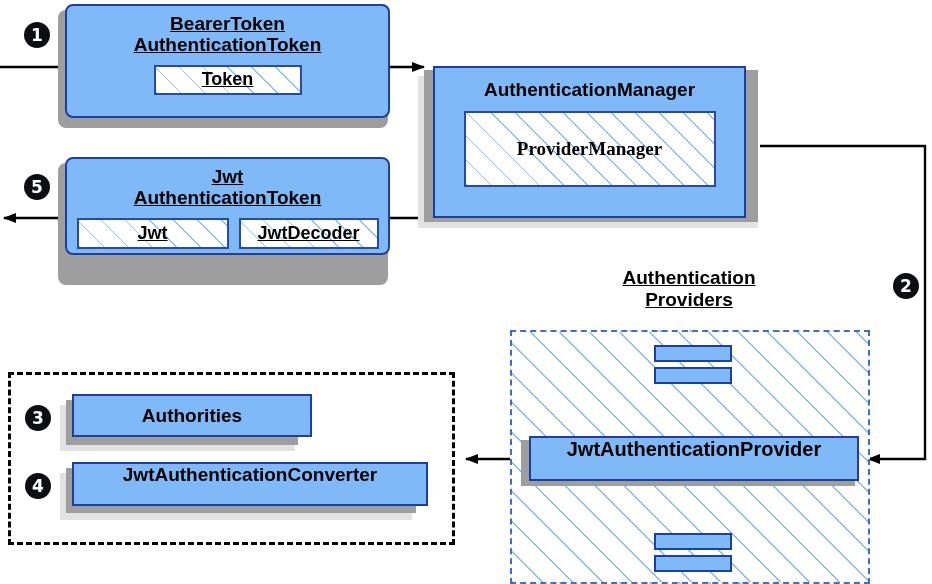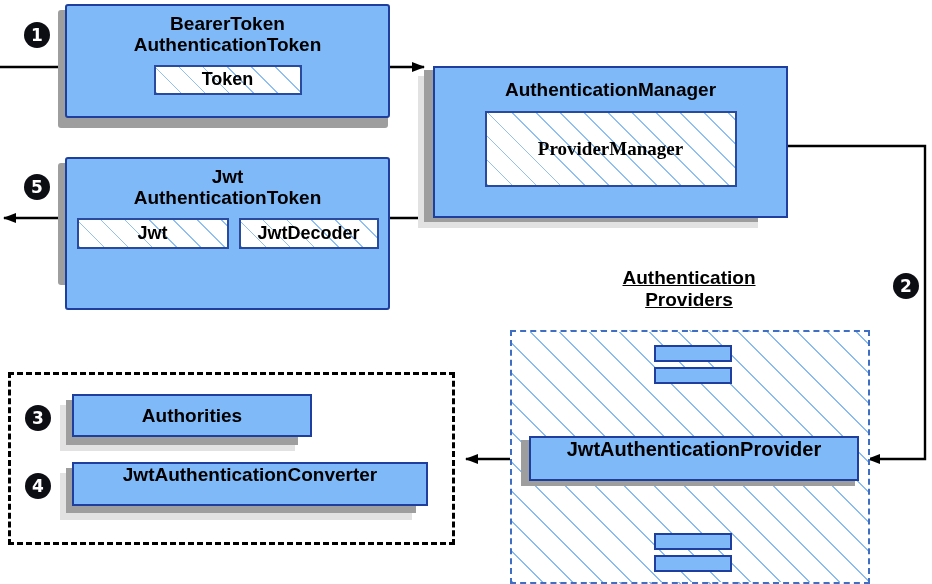--- a/index.html
+++ b/index.html
@@ -43,21 +43,22 @@
     position: absolute;
     background: #9e9e9e;
     z-index: 2;
   }
   .node-shadow2 {
     position: absolute;
     background: #e2e2e2;
     z-index: 1;
   }
   .rounded {
-    border-radius: 3px;
+    border-radius: 8px;
+    text-decoration: underline;
   }
   .node-title {
     line-height: 1.12;
     white-space: pre-line;
   }
   
   .hatch {
     position: relative;
     box-sizing: border-box;
     border: 2px solid #2a4a9e;
@@ -176,36 +177,36 @@
   <div class="node-shadow rounded" style="left:58px; top:10px; width:330px; height:118px;"></div>
   <div class="node rounded" style="left:65px; top:4px; width:325px; height:114px; padding-top:7px; justify-content:flex-start;">
     <div class="node-title" style="font-size:19px;">BearerToken
 AuthenticationToken</div>
     <div class="hatch" style="width:148px; height:30px; font-size:18px; margin-top:9px;">
       <span>Token</span>
     </div>
   </div>
 
   <div class="node-shadow rounded" style="left:58px; top:163px; width:330px; height:122px;"></div>
-  <div class="node rounded" style="left:65px; top:157px; width:325px; height:153px; padding-top:7px; justify-content:flex-start;">
+  <div class="node rounded" style="left:65px; top:157px; width:325px; height:98px; padding-top:7px; justify-content:flex-start;">
     <div class="node-title" style="font-size:19px;">Jwt
 AuthenticationToken</div>
     <div style="display:flex; gap:10px; margin-top:9px;">
       <div class="hatch" style="width:152px; height:31px; font-size:18px;">
         <span>Jwt</span>
       </div>
       <div class="hatch" style="width:140px; height:31px; font-size:18px;">
         <span>JwtDecoder</span>
       </div>
     </div>
   </div>
 
   <div class="node-shadow2" style="left:418px; top:76px; width:340px; height:152px;"></div>
   <div class="node-shadow" style="left:424px; top:70px; width:334px; height:152px;"></div>
-  <div class="node" style="left:433px; top:66px; width:355px; height:152px; padding-top:11px; justify-content:flex-start;">
+  <div class="node" style="left:433px; top:66px; width:313px; height:152px; padding-top:11px; justify-content:flex-start;">
     <div class="node-title" style="font-size:19px;">AuthenticationManager</div>
     <div class="hatch" style="width:252px; height:76px; font-size:19px; margin-top:11px;font-family:Liberation Serif, serif;">
       <span>ProviderManager</span>
     </div>
   </div>
 
   <div class="plain-label" style="left:556px; top:267px; width:266px; font-size:19px;">Authentication
 Providers</div>
 
   <div class="dashed-blue" style="left:510px; top:330px; width:360px; height:254px;"></div>

